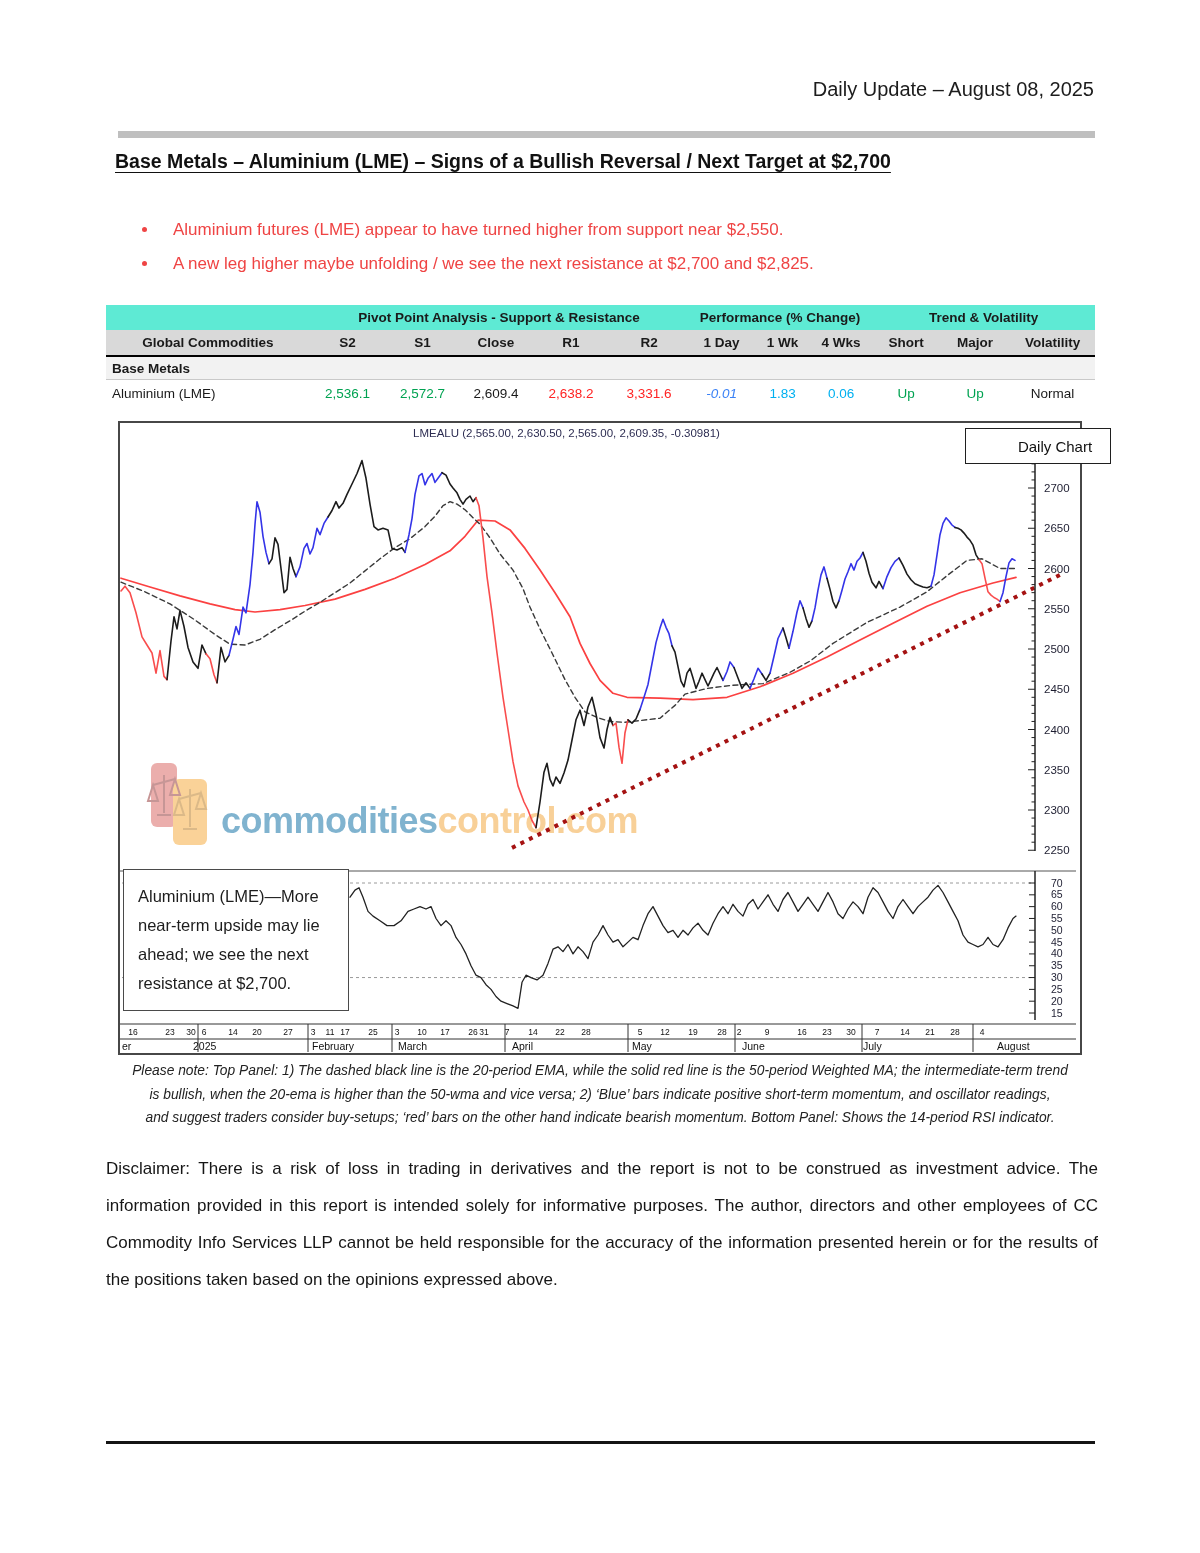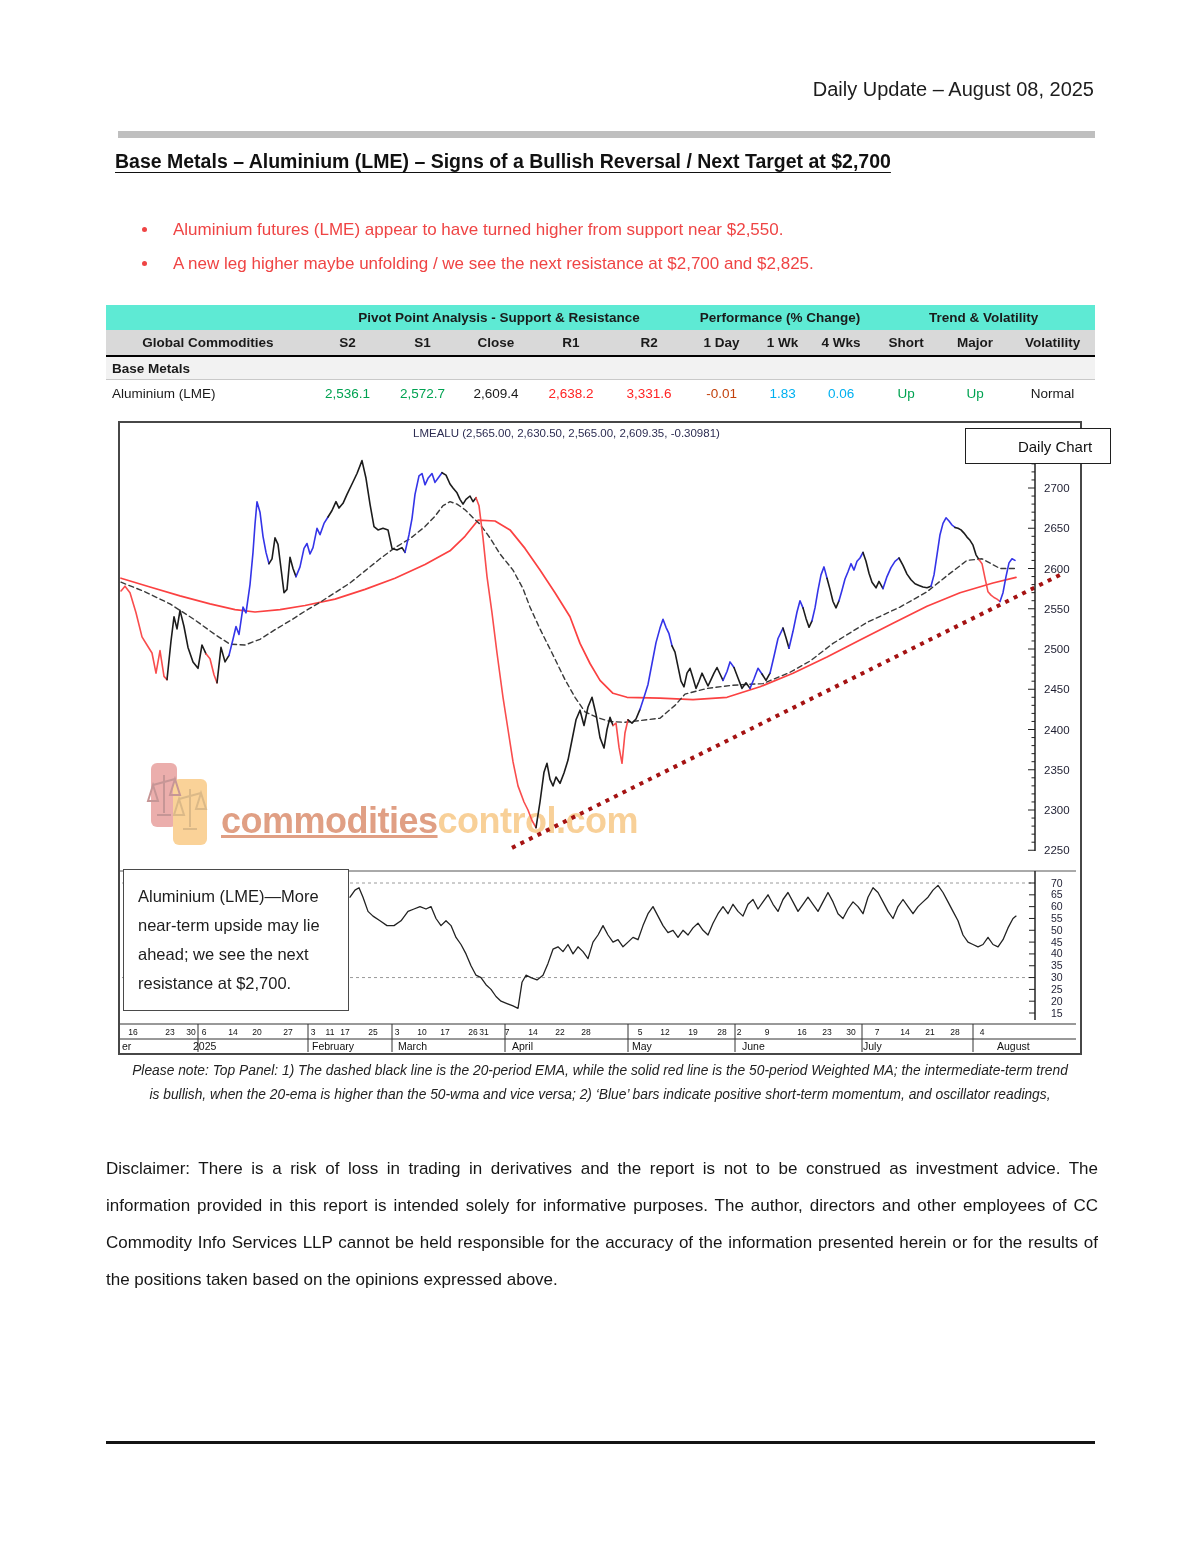--- a/index.html
+++ b/index.html
@@ -18,41 +18,41 @@
   .bullets li{font-size:17px;margin-bottom:14px;padding-left:14px;color:#ef4444;}
   
   .tbl{position:absolute;left:106px;top:305px;width:989px;border-collapse:collapse;table-layout:fixed;font-size:13.5px;}
   .tbl td{padding:0 3px;height:24px;overflow:hidden;white-space:nowrap;}
   .group-row td{background:#5eead4;font-weight:bold;text-align:center;height:25px;}
   .cols-row td{background:#d9d9d9;font-weight:bold;text-align:center;height:25px;border-bottom:2.5px solid #000;}
   .cols-row td:first-child{}
   .section-row td{background:#f2f2f2;font-weight:bold;text-align:left;height:22px;border-bottom:1px solid #c9c9c9;padding-left:6px;}
   .data-row td{background:#fff;text-align:center;height:26px;}
   .data-row td:first-child{text-align:left;padding-left:6px;}
-  .c-green{color:#00a251;} .c-red{color:#ff2323;} .c-darkred{color:#c2410c;}
+  .c-green{color:#00a251;} .c-red{color:#ff2323;} .c-darkred{color:#3b82f6;font-style:italic;}
   .c-blue{color:#00b0f0;} .c-black{color:#1a1a1a;}
   
   .chart-wrap{
     position:absolute;left:118px;top:421px;width:960px;height:630px;
     border:2px solid #474747;background:#fff;
   }
   .chart-svg{position:absolute;left:0;top:0;z-index:1;}
   .daily-chart-box{
     position:absolute;left:845px;top:5px;width:110px;height:34px;z-index:2;
     border:1.5px solid #1f1f1f;background:#fff;display:flex;align-items:center;justify-content:center;
     font-size:15px;color:#111;padding-left:34px;
   }
   .annotation-box{
     position:absolute;left:3px;top:446px;width:196px;height:116px;z-index:2;
     border:1px solid #4a4a4a;background:#fff;padding:12px 14px;
     font-size:16.5px;line-height:29px;color:#1d1d1d;
   }
   .watermark{position:absolute;left:25px;top:338px;z-index:0;opacity:0.5;display:flex;align-items:flex-end;}
   .wm-text{font-size:36px;font-weight:bold;letter-spacing:-0.5px;margin-left:4px;line-height:1;padding-bottom:10px;}
-  .wm-gray{color:#c2410c;text-decoration:underline;} .wm-orange{color:#f2a233;}
+  .wm-gray{color:#0369a1;} .wm-orange{color:#f2a233;}
   
   .note{position:absolute;left:100px;top:1059px;width:1000px;text-align:center;
         font-style:italic;font-size:13.8px;line-height:23.5px;color:#222;}
   .disclaimer{position:absolute;left:106px;top:1150px;width:992px;font-size:17px;
         line-height:37px;text-align:justify;color:#161616;}
   .bottom-rule{position:absolute;left:106px;top:1441px;width:989px;height:3px;background:#141414;}
   svg text{font-family:"Liberation Sans","DejaVu Sans",sans-serif;}
 </style>
 </head>
 <body>
@@ -326,16 +326,17 @@
   </div>
 
   <div class="annotation-box">
     <span>Aluminium (LME)—More near-term upside may lie ahead; we see the next resistance at $2,700.</span>
   </div>
 </div>
 
 <div class="note">
   <div>Please note: Top Panel: 1) The dashed black line is the 20-period EMA, while the solid red line is the 50-period Weighted MA; the intermediate-term trend</div>
   <div>is bullish, when the 20-ema is higher than the 50-wma and vice versa; 2)  ‘Blue’  bars indicate positive short-term momentum, and oscillator readings,</div>
+  <div>and suggest traders consider buy-setups;  ‘red’  bars on the other hand indicate bearish momentum. Bottom Panel: Shows the 14-period RSI indicator.</div>
 </div>
 
 <div class="disclaimer">Disclaimer: There is a risk of loss in trading in derivatives and the report is not to be construed as investment advice. The information provided in this report is intended solely for informative purposes. The author, directors and other employees of CC Commodity Info Services LLP cannot be held responsible for the accuracy of the information presented herein or for the results of the positions taken based on the opinions expressed above.</div>
 <div class="bottom-rule"></div>
 
 </body></html>

